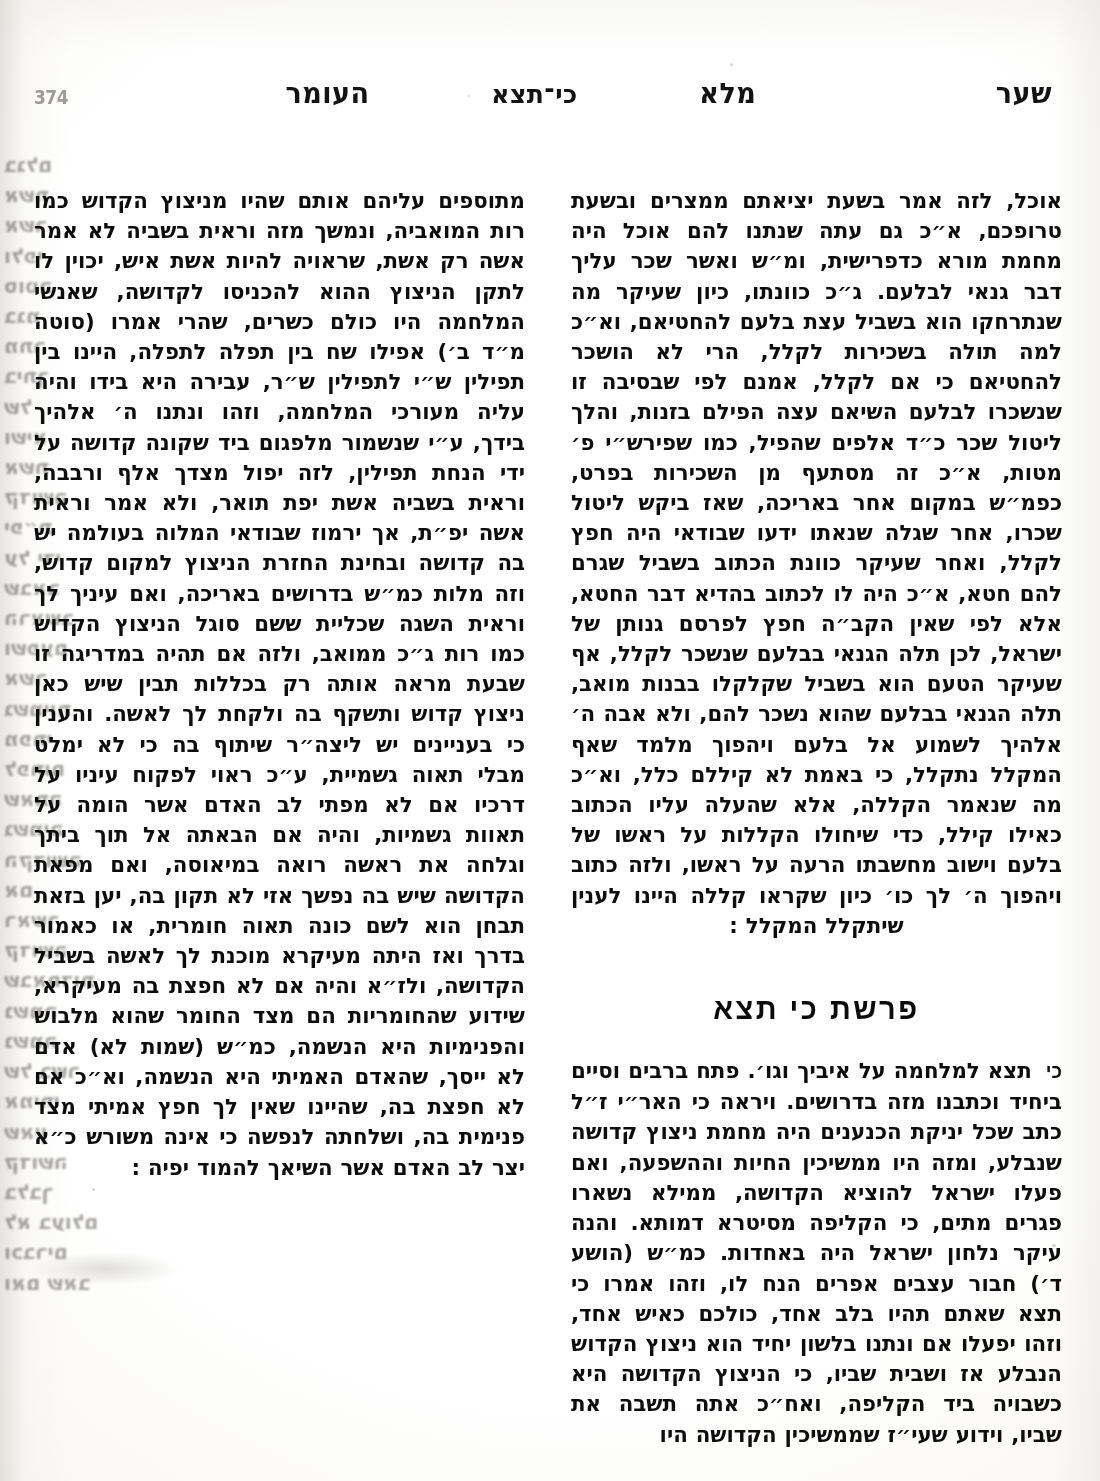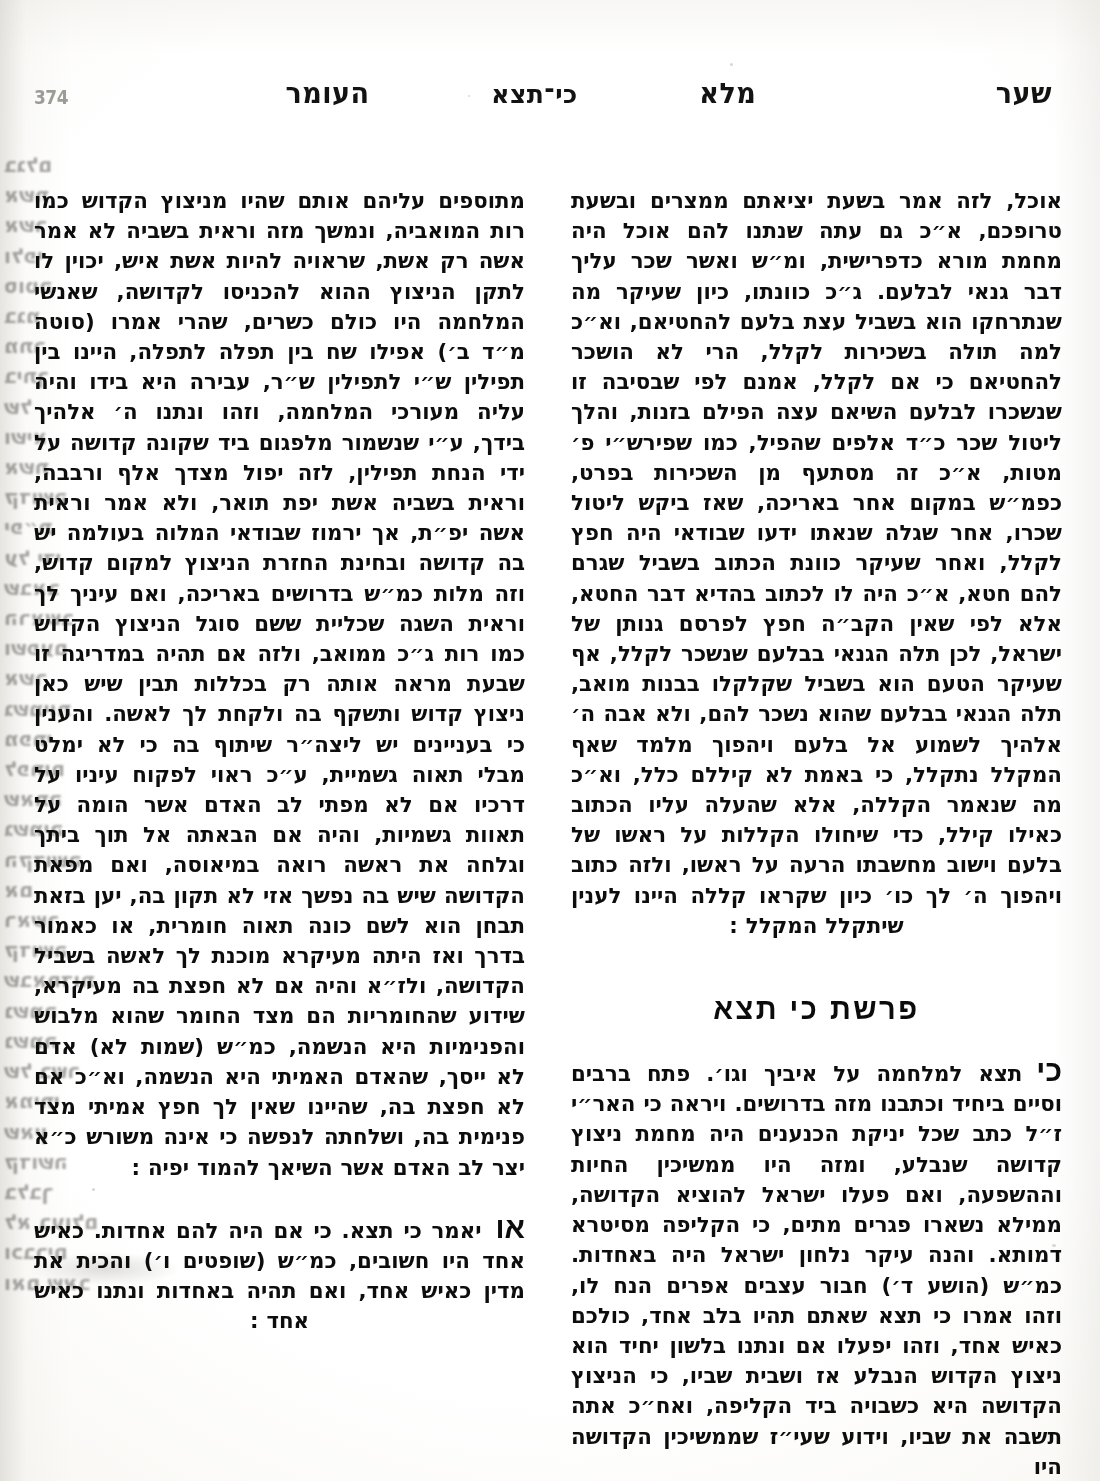--- a/index.html
+++ b/index.html
@@ -110,21 +110,21 @@
   }
 
   .para.center-last { text-align-last: center; }
 
   .para-gap { height: 30px; }
   .para-gap.large { height: 52px; }
 
   
   .lead {
     font-weight: 800;
-    font-size: 30px;
+    font-size: 19px;
     font-family: "Liberation Sans", "DejaVu Sans", sans-serif;
     letter-spacing: 0;
     padding-left: 14px;
   }
 
   
   .section-heading {
     text-align: center;
     font-family: "Liberation Sans", "DejaVu Sans", sans-serif;
     font-weight: bold;
@@ -248,17 +248,16 @@
       <div class="para-gap"></div>
 
       <p class="para"><span class="lead">כי</span><span>תצא למלחמה על איביך וגו׳. פתח ברבים וסיים ביחיד וכתבנו מזה בדרושים. ויראה כי האר״י ז״ל כתב שכל יניקת הכנענים היה מחמת ניצוץ קדושה שנבלע, ומזה היו ממשיכין החיות וההשפעה, ואם פעלו ישראל להוציא הקדושה, ממילא נשארו פגרים מתים, כי הקליפה מסיטרא דמותא. והנה עיקר נלחון ישראל היה באחדות. כמ״ש (הושע ד׳) חבור עצבים אפרים הנח לו, וזהו אמרו כי תצא שאתם תהיו בלב אחד, כולכם כאיש אחד, וזהו יפעלו אם ונתנו בלשון יחיד הוא ניצוץ הקדוש הנבלע אז ושבית שביו, כי הניצוץ הקדושה היא כשבויה ביד הקליפה, ואח״כ אתה תשבה את שביו, וידוע שעי״ז שממשיכין הקדושה היו</span></p>
     </div>
 
     <div class="col">
       <p class="para">מתוספים עליהם אותם שהיו מניצוץ הקדוש כמו רות המואביה, ונמשך מזה וראית בשביה לא אמר אשה רק אשת, שראויה להיות אשת איש, יכוין לו לתקן הניצוץ ההוא להכניסו לקדושה, שאנשי המלחמה היו כולם כשרים, שהרי אמרו (סוטה מ״ד ב׳) אפילו שח בין תפלה לתפלה, היינו בין תפילין ש״י לתפילין ש״ר, עבירה היא בידו והיה עליה מעורכי המלחמה, וזהו ונתנו ה׳ אלהיך בידך, ע״י שנשמור מלפגום ביד שקונה קדושה על ידי הנחת תפילין, לזה יפול מצדך אלף ורבבה, וראית בשביה אשת יפת תואר, ולא אמר וראית אשה יפ״ת, אך ירמוז שבודאי המלוה בעולמה יש בה קדושה ובחינת החזרת הניצוץ למקום קדוש, וזה מלות כמ״ש בדרושים באריכה, ואם עיניך לך וראית השגה שכליית ששם סוגל הניצוץ הקדוש כמו רות ג״כ ממואב, ולזה אם תהיה במדריגה זו שבעת מראה אותה רק בכללות תבין שיש כאן ניצוץ קדוש ותשקף בה ולקחת לך לאשה. והענין כי בעניינים יש ליצה״ר שיתוף בה כי לא ימלט מבלי תאוה גשמיית, ע״כ ראוי לפקוח עיניו על דרכיו אם לא מפתי לב האדם אשר הומה על תאוות גשמיות, והיה אם הבאתה אל תוך ביתך וגלחה את ראשה רואה במיאוסה, ואם מפאת הקדושה שיש בה נפשך אזי לא תקון בה, יען בזאת תבחן הוא לשם כונה תאוה חומרית, או כאמור בדרך ואז היתה מעיקרא מוכנת לך לאשה בשביל הקדושה, ולז״א והיה אם לא חפצת בה מעיקרא, שידוע שהחומריות הם מצד החומר שהוא מלבוש והפנימיות היא הנשמה, כמ״ש (שמות לא) אדם לא ייסך, שהאדם האמיתי היא הנשמה, וא״כ אם לא חפצת בה, שהיינו שאין לך חפץ אמיתי מצד פנימית בה, ושלחתה לנפשה כי אינה משורש כ״א יצר לב האדם אשר השיאך להמוד יפיה :</p>
 
       <div class="para-gap"></div>
 
-      <p class="para center-last"><span class="lead">או</span><span>יאמר כי תצא. כי אם היה להם אחדות. כאיש אחד היו חשובים, כמ״ש (שופטים ו׳) והכית את מדין כאיש אחד, ואם תהיה באחדות ונתנו כאיש אחד :</span></p>
     </div>
 
   </div>
 </div>
 
 </body></html>

